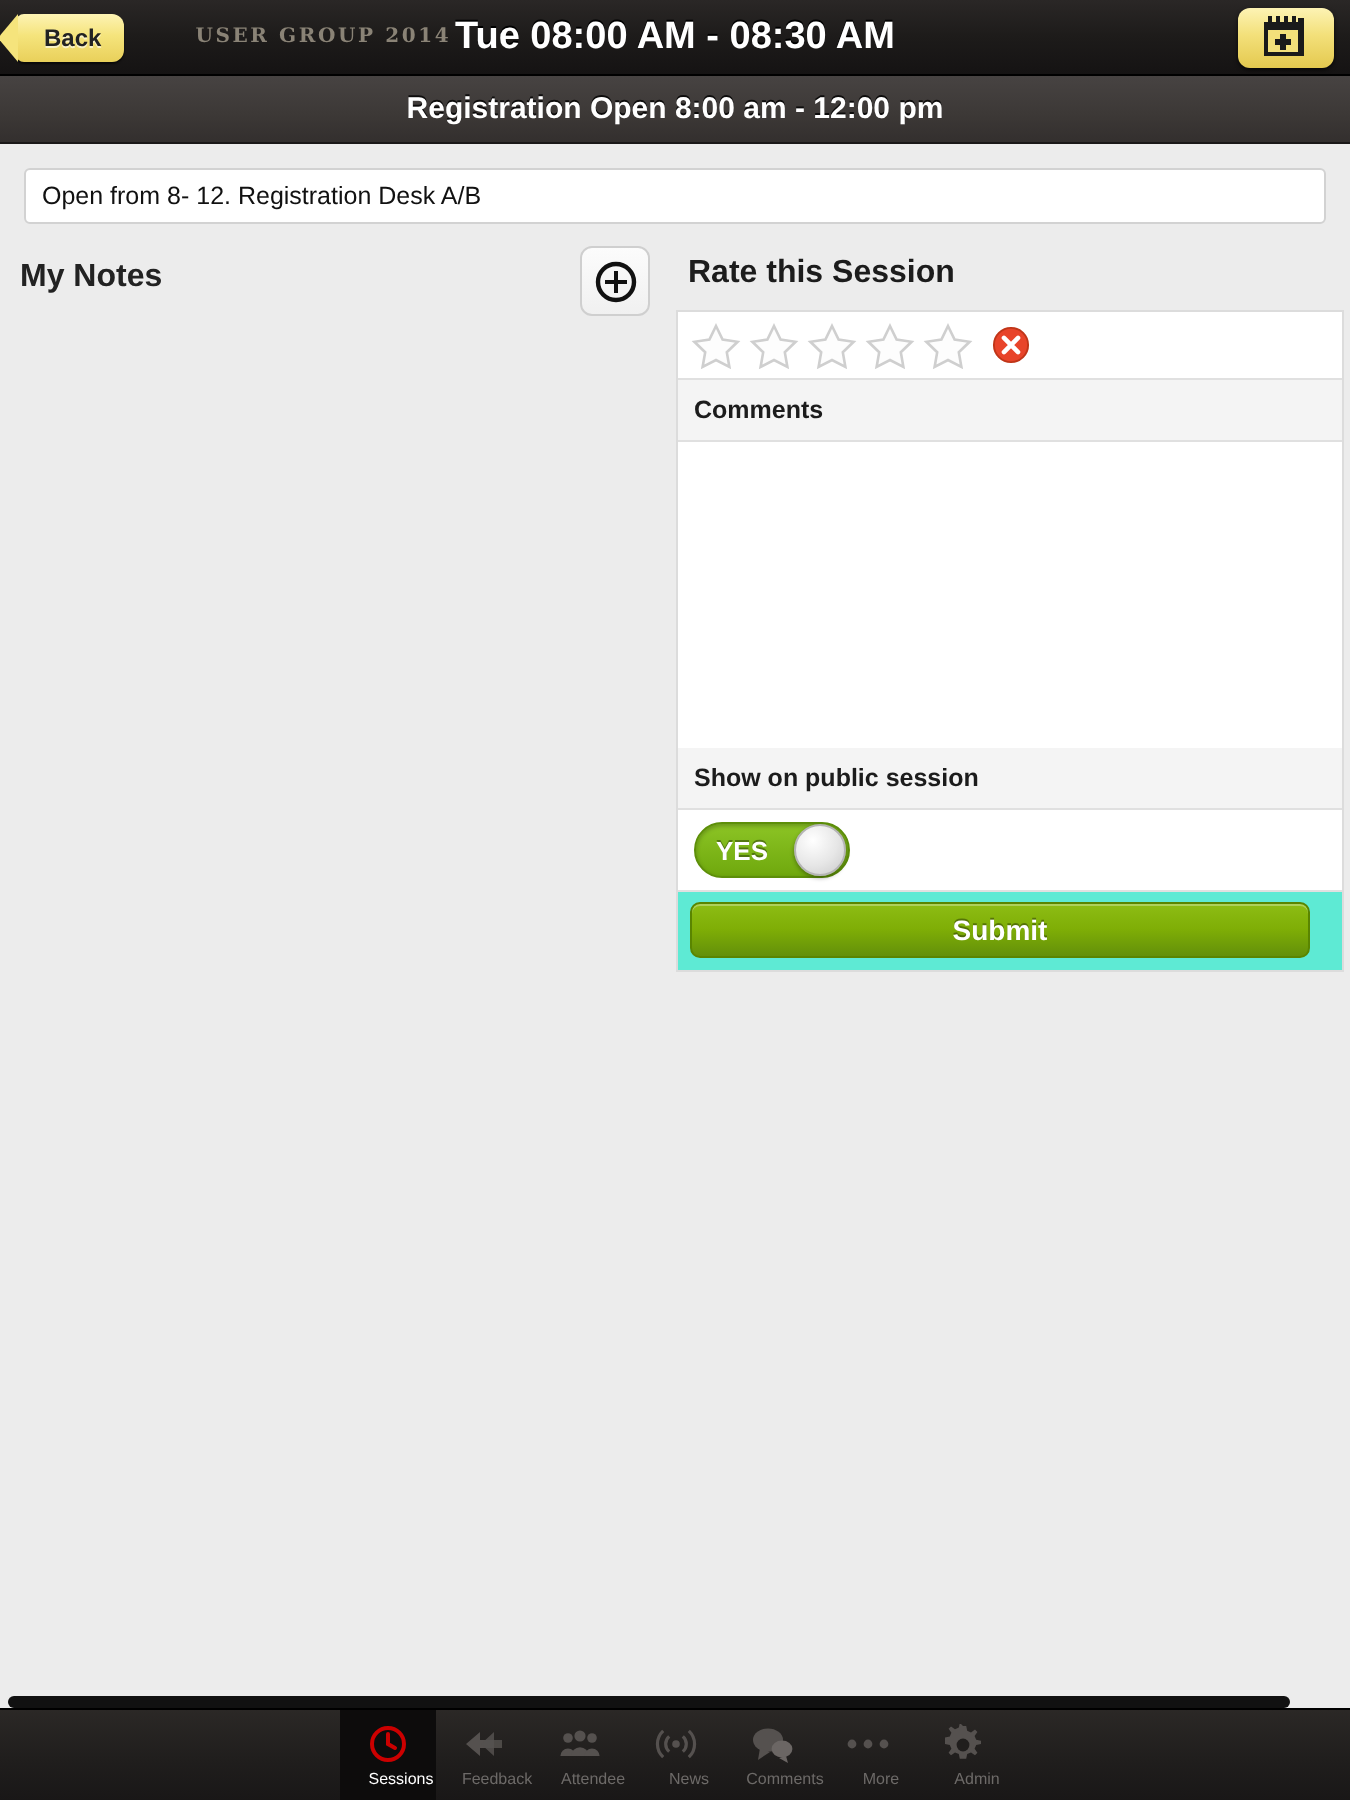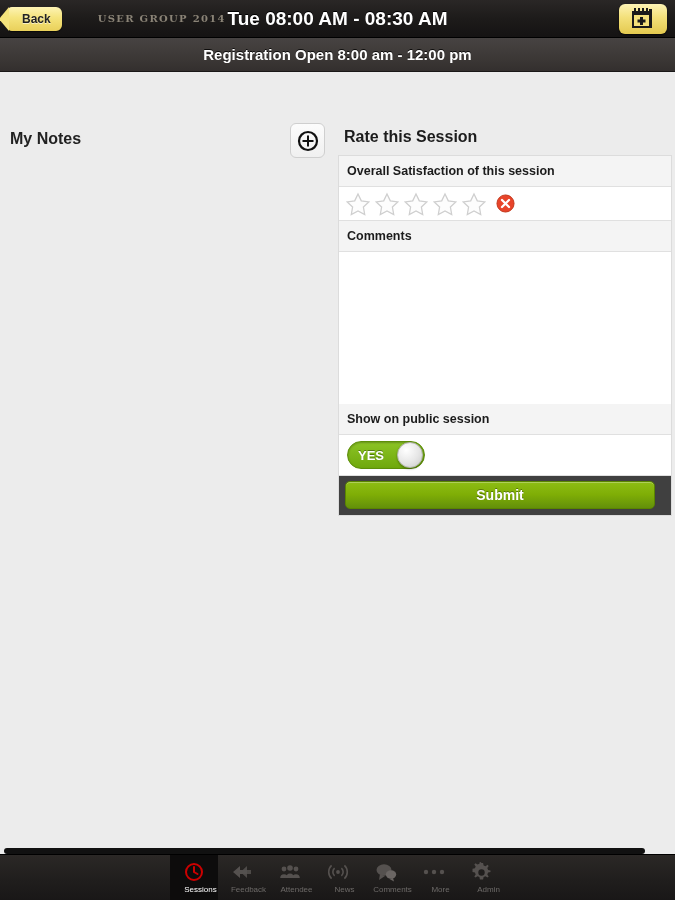--- a/index.html
+++ b/index.html
@@ -124,21 +124,21 @@
   .toggle-label {
     margin-left: 10px; font-size: 13px; font-weight: bold; color: #fff;
     text-shadow: 0 -1px 0 rgba(0,0,0,.35);
   }
   .toggle-knob {
     position: absolute; right: 1px; top: 0px; width: 26px; height: 26px;
     border-radius: 50%;
     background: radial-gradient(circle at 35% 30%, #fff 0%, #e6e6e6 55%, #c9c9c9 100%);
     border: 1px solid #b5b5b5; box-shadow: 0 1px 2px rgba(0,0,0,.35);
   }
-  .submit-wrap { background: #404040; padding: 5px 16px 6px 6px; }
+  .submit-wrap { background: #5eead4; padding: 5px 16px 6px 6px; }
   .submit-btn {
     width: 100%; height: 28px; border-radius: 5px; border: 1px solid #5a8500;
     background: linear-gradient(to bottom,#8dbd14 0%,#7fae06 48%,#63900a 100%);
     color: #fff; font-size: 14px; font-weight: bold;
     font-family: "Liberation Sans", sans-serif;
     text-shadow: 0 -1px 0 rgba(0,0,0,.35); cursor: pointer;
     box-shadow: inset 0 1px 0 rgba(255,255,255,.3);
   }
 
   
@@ -186,36 +186,38 @@
         <rect x="23" y="4" width="2" height="4" fill="#1a1a1a"></rect>
         <rect x="27" y="4" width="2" height="4" fill="#1a1a1a"></rect>
         <rect x="21" y="13" width="3" height="8" fill="#1a1a1a"></rect>
         <rect x="18.5" y="15.5" width="8" height="3" fill="#1a1a1a"></rect>
       </svg>
     </div>
   </div>
 
   <div class="subbar">Registration Open 8:00 am - 12:00 pm</div>
 
+  <div class="note-field">
+    <span>Open from 8- 12. Registration Desk A/B</span>
+  </div>
 
   <div class="my-notes-title">My Notes</div>
 
   <div class="add-note-btn">
     <svg width="22" height="22" viewBox="0 0 22 22">
       <circle cx="11" cy="11" r="9" fill="none" stroke="#111" stroke-width="2.2"></circle>
       <rect x="10" y="5.5" width="2" height="11" fill="#111"></rect>
       <rect x="5.5" y="10" width="11" height="2" fill="#111"></rect>
     </svg>
   </div>
 
   <div class="rate-title">Rate this Session</div>
 
   <div class="panel">
 
-    <div class="panel-row-head">Overall Satisfaction of this session</div>
 
     <div class="stars-row">
       <svg class="star" viewBox="0 0 26 26">
         <polygon points="13,3 16.3,9.8 23.8,10.9 18.4,16.1 19.7,23.5 13,20 6.3,23.5 7.6,16.1 2.2,10.9 9.7,9.8" fill="#fdfdfd" stroke="#cfcfcf" stroke-width="1.3"></polygon>
       </svg>
       <svg class="star" viewBox="0 0 26 26">
         <polygon points="13,3 16.3,9.8 23.8,10.9 18.4,16.1 19.7,23.5 13,20 6.3,23.5 7.6,16.1 2.2,10.9 9.7,9.8" fill="#fdfdfd" stroke="#cfcfcf" stroke-width="1.3"></polygon>
       </svg>
       <svg class="star" viewBox="0 0 26 26">
         <polygon points="13,3 16.3,9.8 23.8,10.9 18.4,16.1 19.7,23.5 13,20 6.3,23.5 7.6,16.1 2.2,10.9 9.7,9.8" fill="#fdfdfd" stroke="#cfcfcf" stroke-width="1.3"></polygon>

